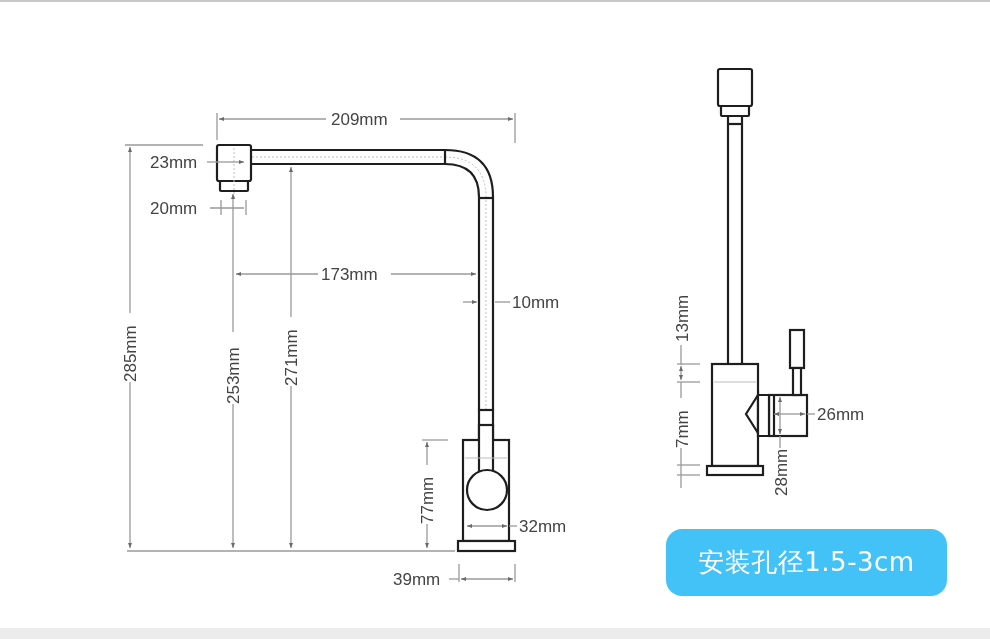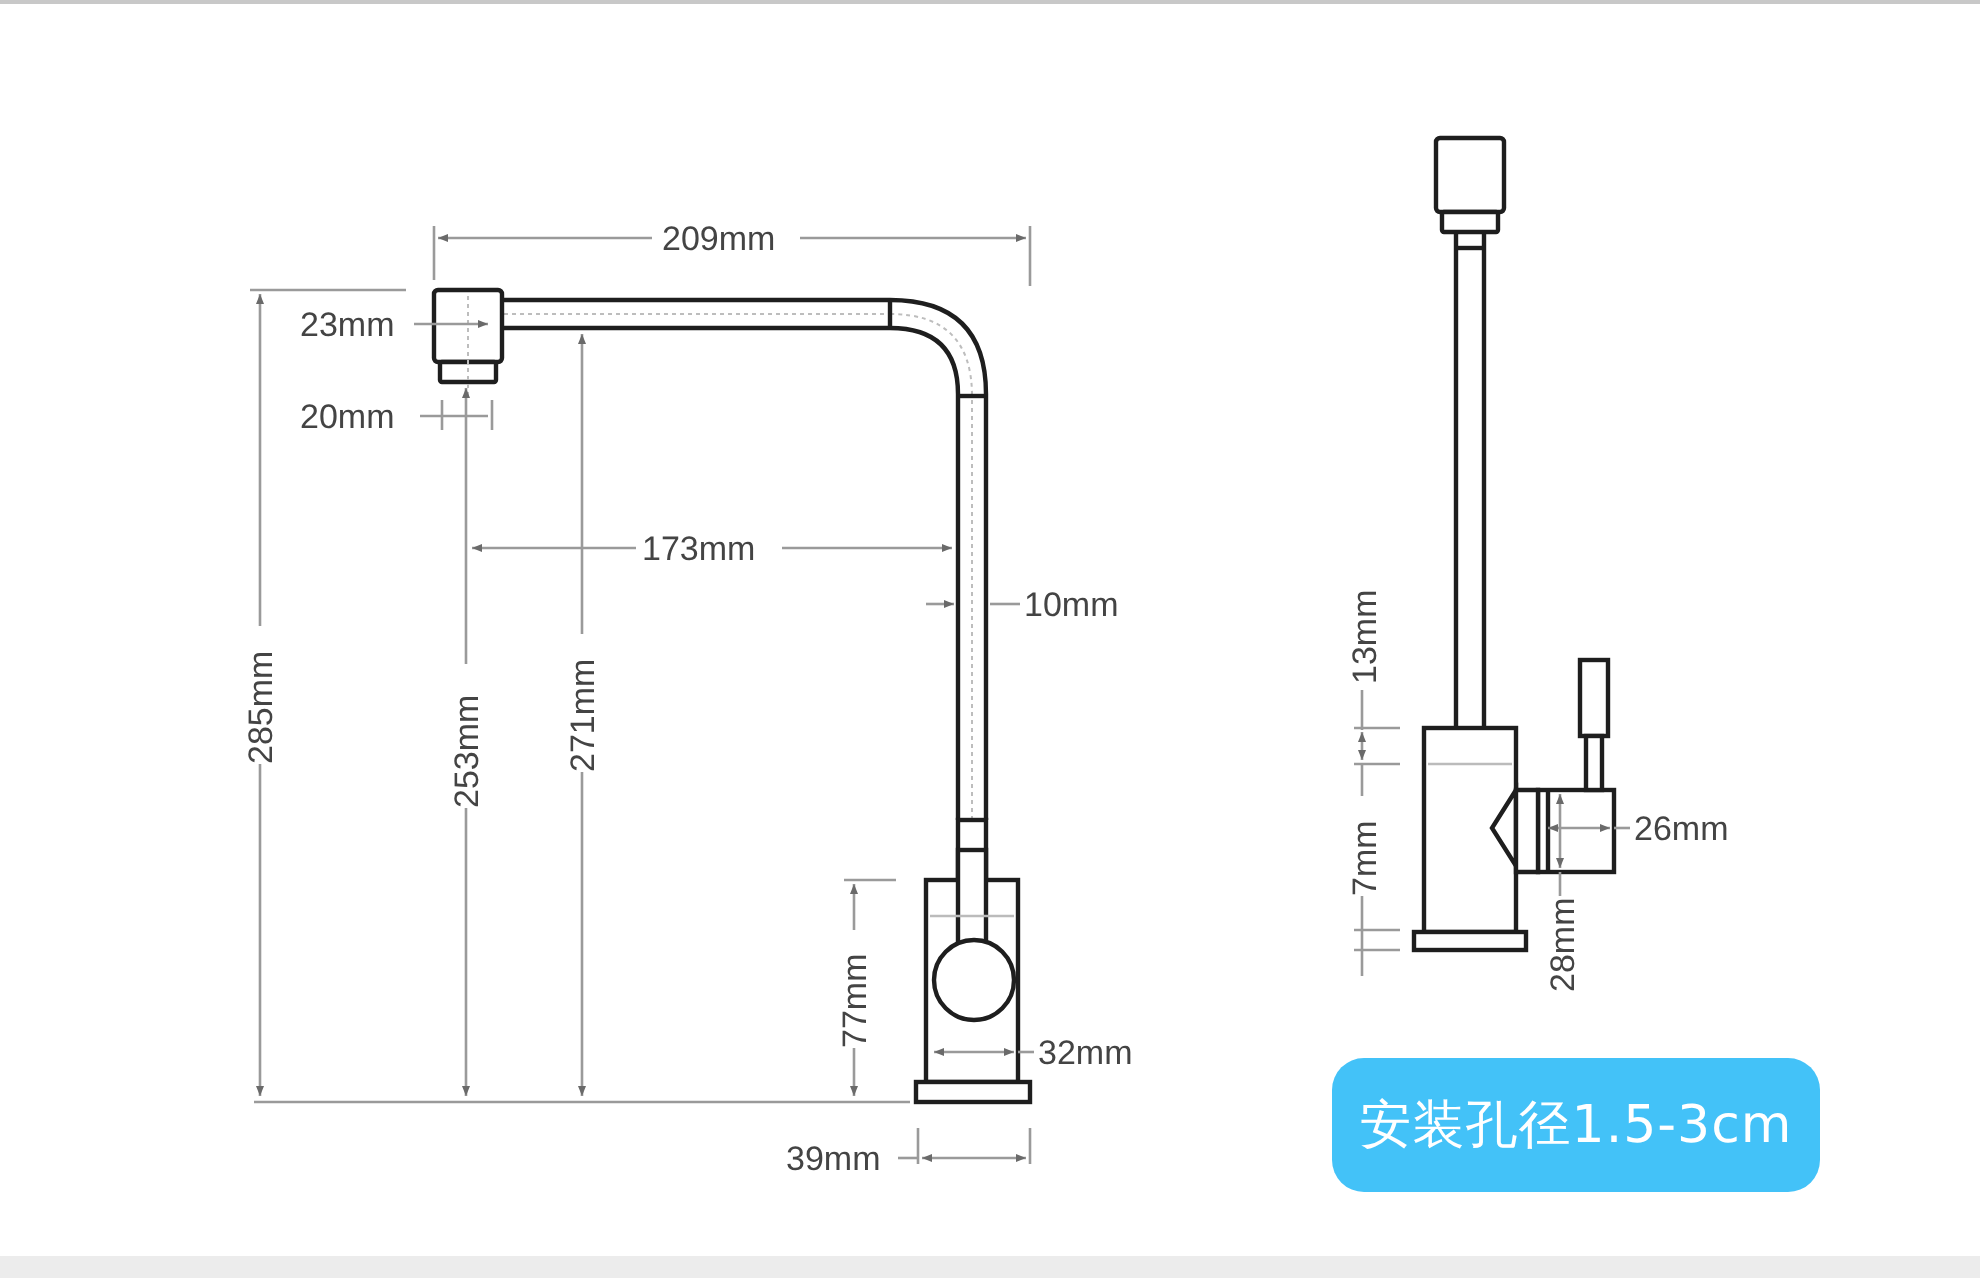--- a/index.html
+++ b/index.html
@@ -6,21 +6,21 @@
   body{width:990px;height:639px;background:#ffffff;position:relative;overflow:hidden;font-family:"Liberation Sans",sans-serif;}
   .topline{position:absolute;left:0;top:0;width:990px;height:2px;background:#c8c8c8;}
   .bottomband{position:absolute;left:0;top:628px;width:990px;height:11px;background:#ececec;}
   svg#drawing{position:absolute;left:0;top:0;}
   .dim{stroke:#9a9a9a;stroke-width:1.3;fill:none;}
   .obj{stroke:#1e1e1e;stroke-width:2.2;fill:#ffffff;}
   .objl{stroke:#1e1e1e;stroke-width:2.2;fill:none;}
   .thin{stroke:#bdbdbd;stroke-width:1;fill:none;stroke-dasharray:2 2;}
   .inner{stroke:#bbbbbb;stroke-width:1.2;fill:none;}
   .lbl{font-family:"Liberation Sans",sans-serif;font-size:17px;fill:#444;}
-  .badge{position:absolute;left:666px;top:529px;width:244px;height:67px;border-radius:16px;background:#43c2f8;color:#fff;font-family:"DejaVu Sans",sans-serif;font-size:26px;display:flex;align-items:center;justify-content:center;letter-spacing:0.5px;}
+  .badge{position:absolute;left:666px;top:529px;width:281px;height:67px;border-radius:16px;background:#43c2f8;color:#fff;font-family:"DejaVu Sans",sans-serif;font-size:26px;display:flex;align-items:center;justify-content:center;letter-spacing:0.5px;}
 </style>
 </head>
 <body>
 
 <div class="topline"></div>
 
 <svg id="drawing" width="990" height="639" viewBox="0 0 990 639">
   <defs>
     <marker id="ar" markerWidth="6" markerHeight="6" refX="5" refY="3" orient="auto-start-reverse" markerUnits="userSpaceOnUse">
       <path d="M0,1 L5,3 L0,5 z" fill="#6a6a6a"></path>

